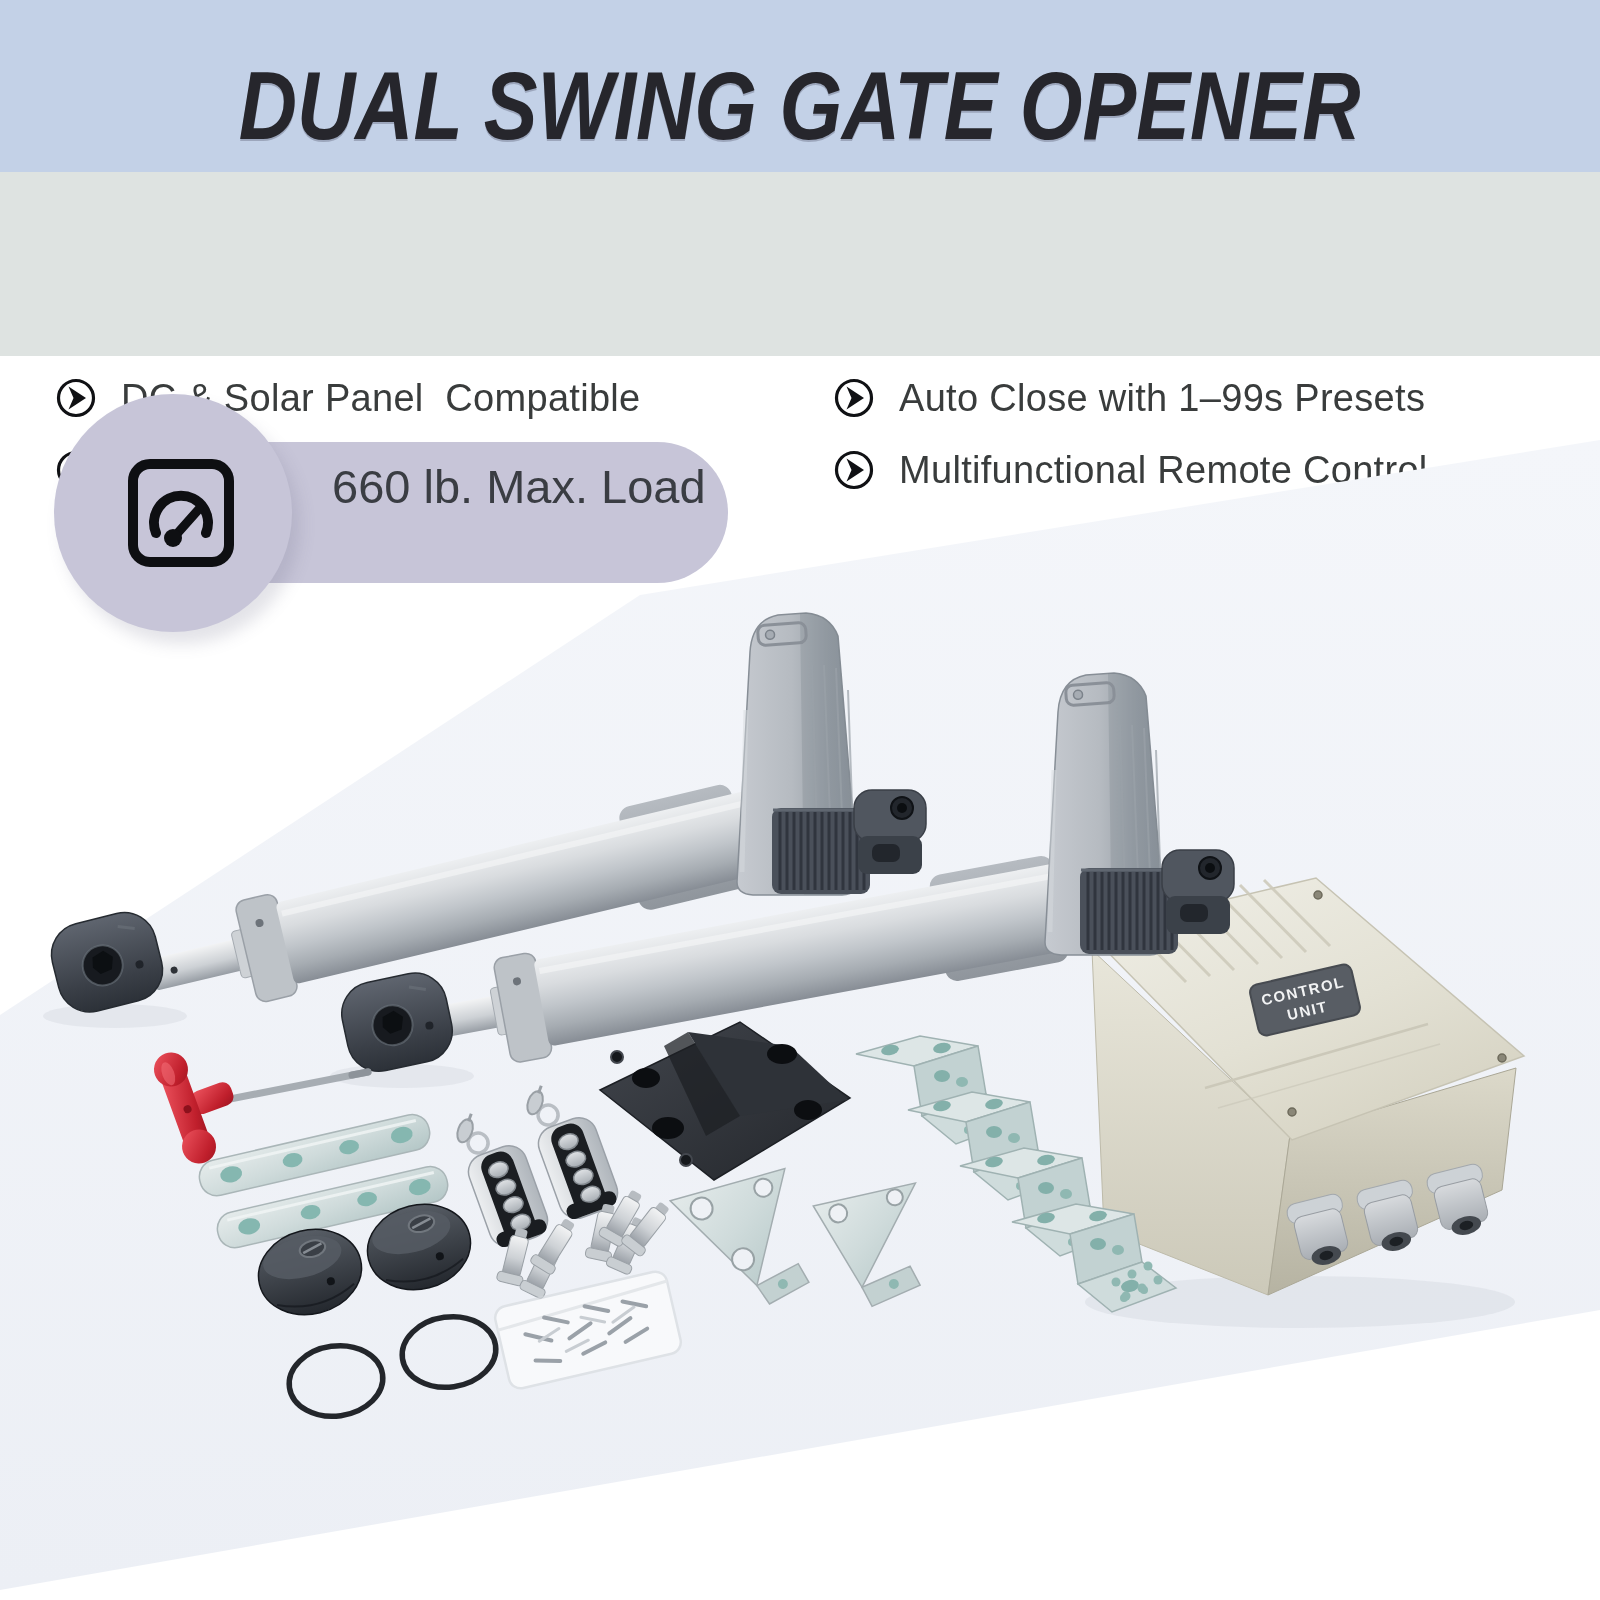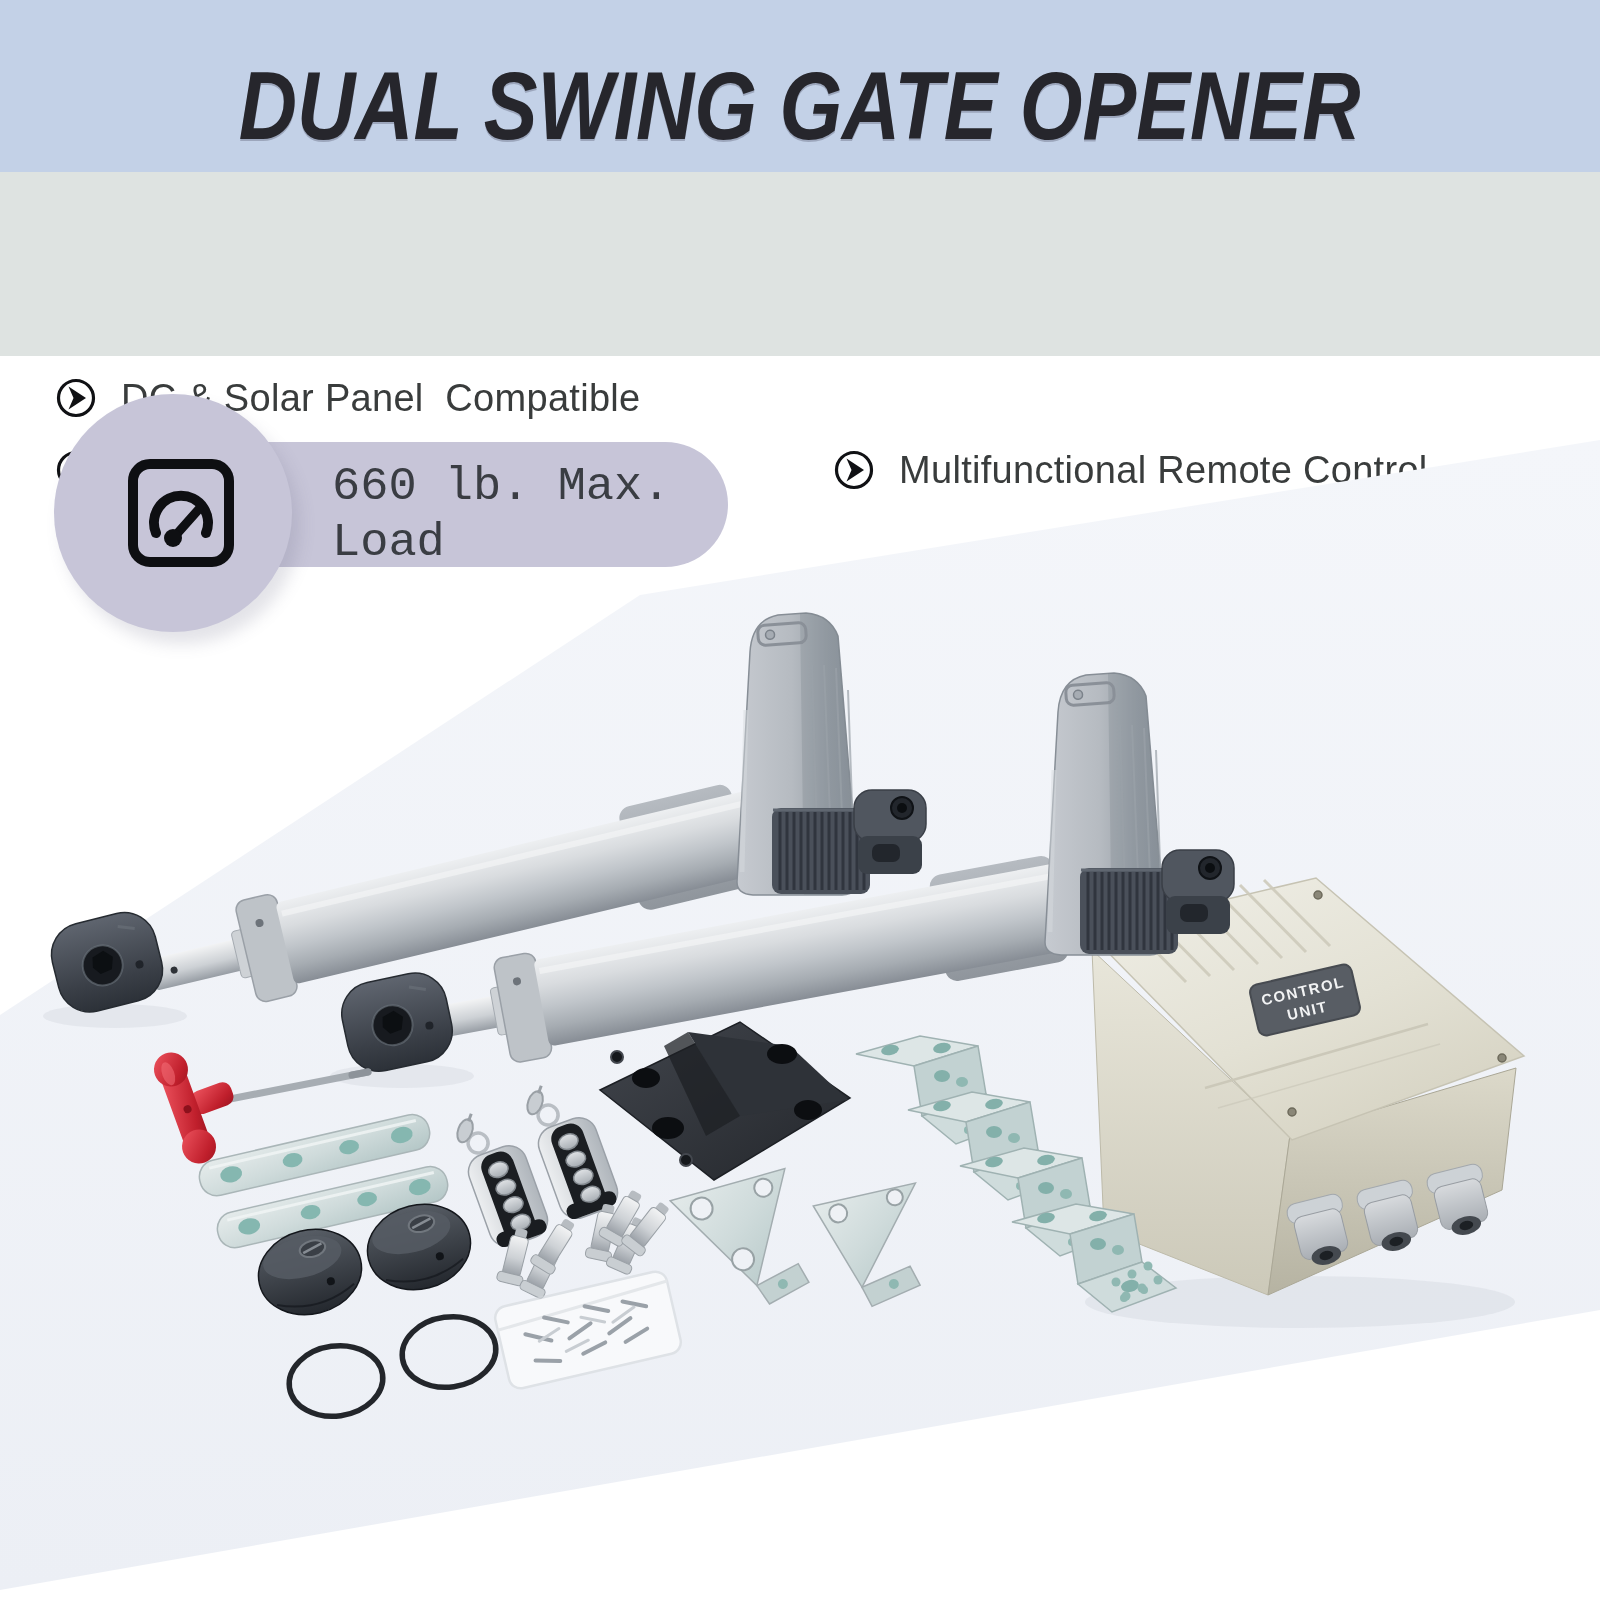--- a/index.html
+++ b/index.html
@@ -25,22 +25,22 @@
   }
   .feat{
     position:absolute;display:flex;align-items:center;gap:24px;height:44px;
   }
   .feat .txt{
     font-size:38px;color:#393c3c;white-space:pre;letter-spacing:.3px;
   }
   .bullet{width:42px;height:42px;flex:0 0 42px;}
   
   .callout-pill{
-    position:absolute;left:252px;top:442px;width:476px;height:125px;
-    background:#c7c5d8;border-radius:0 71px 71px 0;z-index:2;font-family:Liberation Mono, monospace;
+    position:absolute;left:252px;top:442px;width:476px;height:141px;
+    background:#c7c5d8;border-radius:0 71px 71px 0;z-index:2;
   }
   .callout-text{
     position:absolute;left:80px;top:17px;font-size:47px;line-height:56px;color:#3a3d43;
   }
   .callout-circle{
     position:absolute;left:54px;top:394px;width:238px;height:238px;border-radius:50%;
     background:#c7c5d8;z-index:3;display:flex;align-items:center;justify-content:center;
     box-shadow:8px 12px 16px rgba(100,100,130,.18);
   }
   .callout-circle svg{transform:translateX(8px);}
@@ -400,20 +400,26 @@
         <use href="#bullet-sym"></use>
       </svg>
     <span class="txt">DC &amp; Solar Panel  Compatible</span>
   </div>
   <div class="feat" style="left:55px;top:276px;">
     <svg class="bullet" viewBox="0 0 42 42">
         <use href="#bullet-sym"></use>
       </svg>
     <span class="txt">Smooth &amp; Quiet Starts &amp; Stops</span>
   </div>
+  <div class="feat" style="left:833px;top:204px;">
+    <svg class="bullet" viewBox="0 0 42 42">
+        <use href="#bullet-sym"></use>
+      </svg>
+    <span class="txt">Auto Close with 1–99s Presets</span>
+  </div>
   <div class="feat" style="left:833px;top:276px;">
     <svg class="bullet" viewBox="0 0 42 42">
         <use href="#bullet-sym"></use>
       </svg>
     <span class="txt">Multifunctional Remote Control</span>
   </div>
 </section>
 
 <div class="callout-pill">
   <div class="callout-text">

